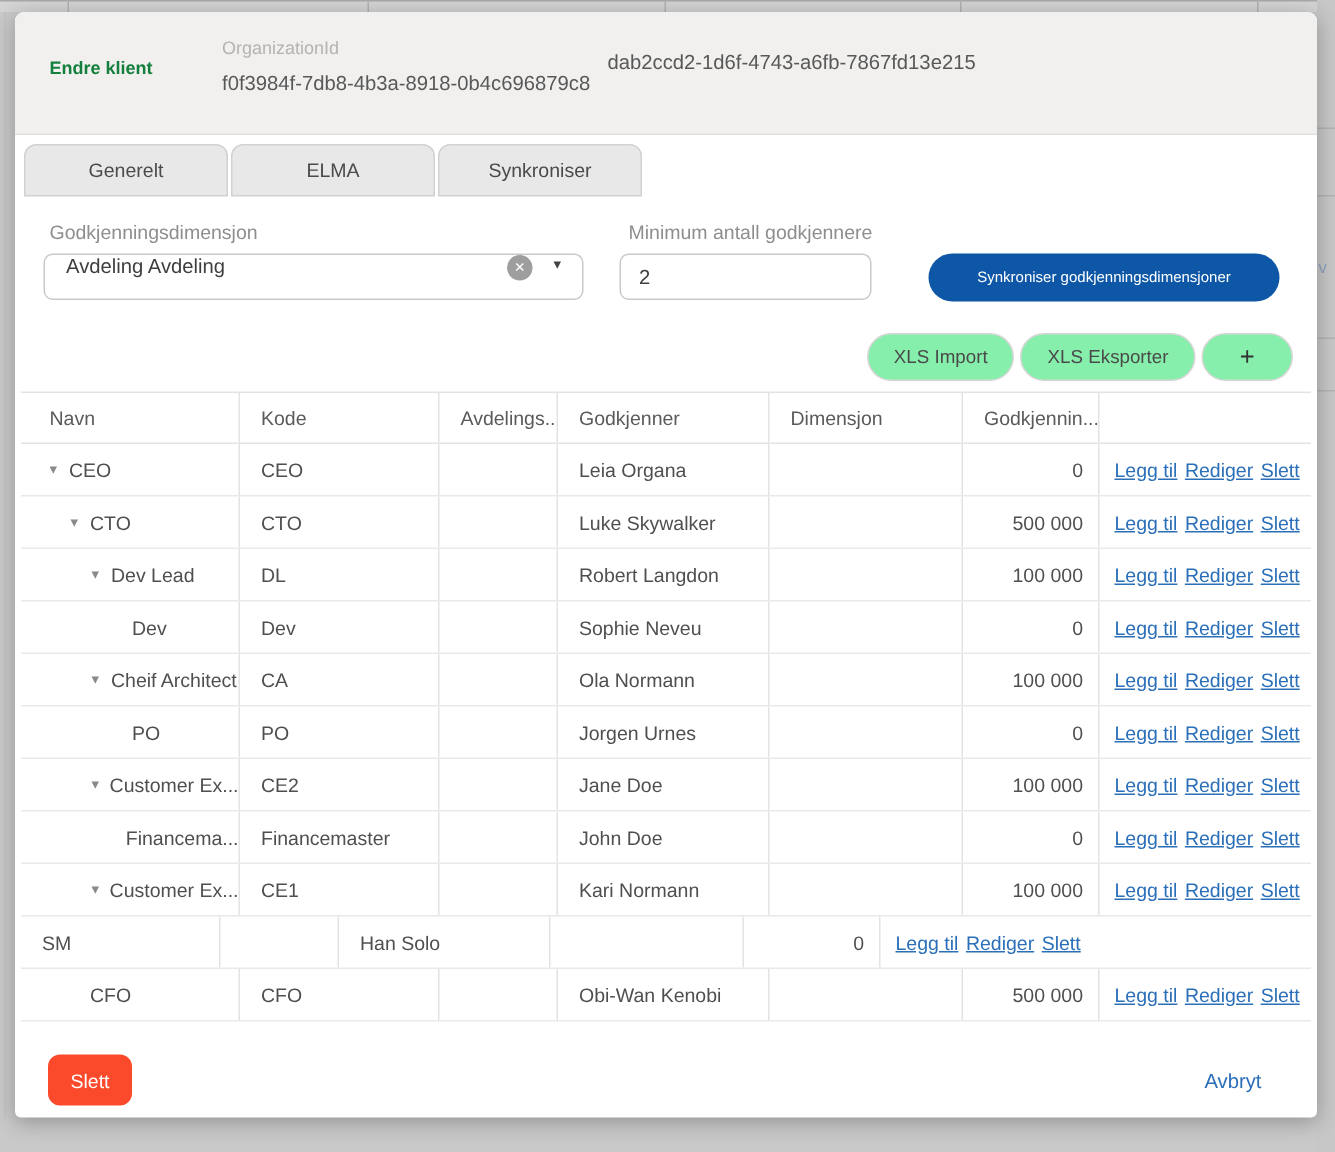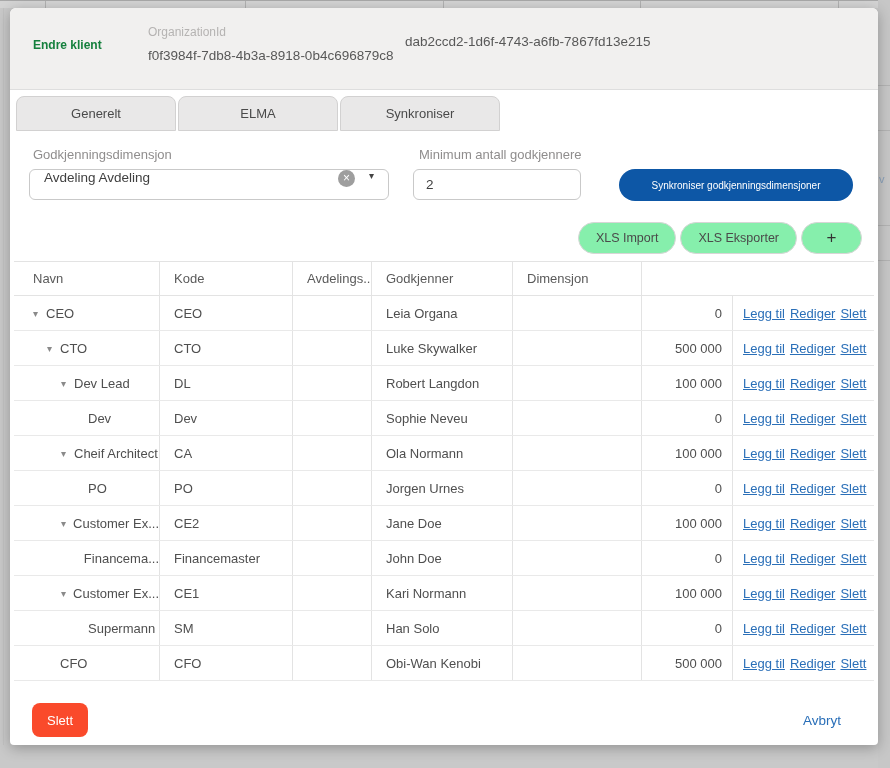--- a/index.html
+++ b/index.html
@@ -23,21 +23,21 @@
                   border-bottom:1px solid #dedede; border-radius:6px 6px 0 0; }
   .dlg-title { position:absolute; left:23px; top:30px; font-size:12px; font-weight:bold; color:#15803d; }
   .id-group { position:absolute; top:17px; }
   .id-group.org { left:138px; }
   .id-group.client { left:395px; }
   .id-label { font-size:12px; color:#b5b3b2; }
   .id-value { font-size:13.5px; color:#585858; margin-top:9px; }
 
   
   .tabs { position:absolute; left:6px; top:88px; display:flex; gap:2px; }
-  .tab { width:160px; height:35px; line-height:34px; text-align:center; background:#e9e8e8;
+  .tab { width:136px; height:35px; line-height:34px; text-align:center; background:#e9e8e8;
          border:1px solid #d2d1d1; border-radius:8px 8px 0 0; font-size:13px; color:#4a4a4a; cursor:pointer; }
   .tab.active { background:#ffffff; height:41px; border-bottom:none; color:#3f3f3f; }
 
   
   .form-label { position:absolute; font-size:13px; color:#8f8d8d; }
   .lbl-dim { left:23px; top:139px; }
   .lbl-min { left:409px; top:139px; }
   .select-box { position:absolute; left:19px; top:161px; width:360px; height:31px; background:#fff;
                 border:1px solid #c9c9c9; border-radius:6px; display:flex; align-items:flex-start; }
   .select-text { padding-left:14px; font-size:13.5px; color:#3f3f3f; flex:1; }
@@ -139,20 +139,21 @@
       <button class="pill add">+</button>
     </div>
 
     <div class="grid">
       <div class="thead">
         <div class="cell bord c-name">Navn</div>
         <div class="cell bord c-kode">Kode</div>
         <div class="cell bord c-avd">Avdelings...</div>
         <div class="cell bord c-godk">Godkjenner</div>
         <div class="cell bord c-dim">Dimensjon</div>
+        <div class="cell bord c-amt">Godkjennin...</div>
         <div class="cell c-act"></div>
       </div>
       <div>
           <div class="trow">
             <div class="cell bord c-name" style="padding-left: 19px;">
               <span class="caret">▾</span>
               <span>CEO</span>
             </div>
             <div class="cell bord c-kode">CEO</div>
             <div class="cell bord c-avd"></div>
@@ -287,24 +288,20 @@
             <div class="cell bord c-godk">Kari Normann</div>
             <div class="cell bord c-dim"></div>
             <div class="cell bord c-amt">100 000</div>
             <div class="cell c-act">
               <a class="rlink" style="color: rgb(42, 111, 184);">Legg til</a>
               <a class="rlink" style="color: rgb(42, 111, 184);">Rediger</a>
               <a class="rlink" style="color: rgb(42, 111, 184);">Slett</a>
             </div>
           </div>
           <div class="trow">
-            <div class="cell bord c-name" style="padding-left: 61px;">
-              <span class="caret-spacer"></span>
-              <span>Supermann</span>
-            </div>
             <div class="cell bord c-kode">SM</div>
             <div class="cell bord c-avd"></div>
             <div class="cell bord c-godk">Han Solo</div>
             <div class="cell bord c-dim"></div>
             <div class="cell bord c-amt">0</div>
             <div class="cell c-act">
               <a class="rlink" style="color: rgb(42, 111, 184);">Legg til</a>
               <a class="rlink" style="color: rgb(42, 111, 184);">Rediger</a>
               <a class="rlink" style="color: rgb(42, 111, 184);">Slett</a>
             </div>

